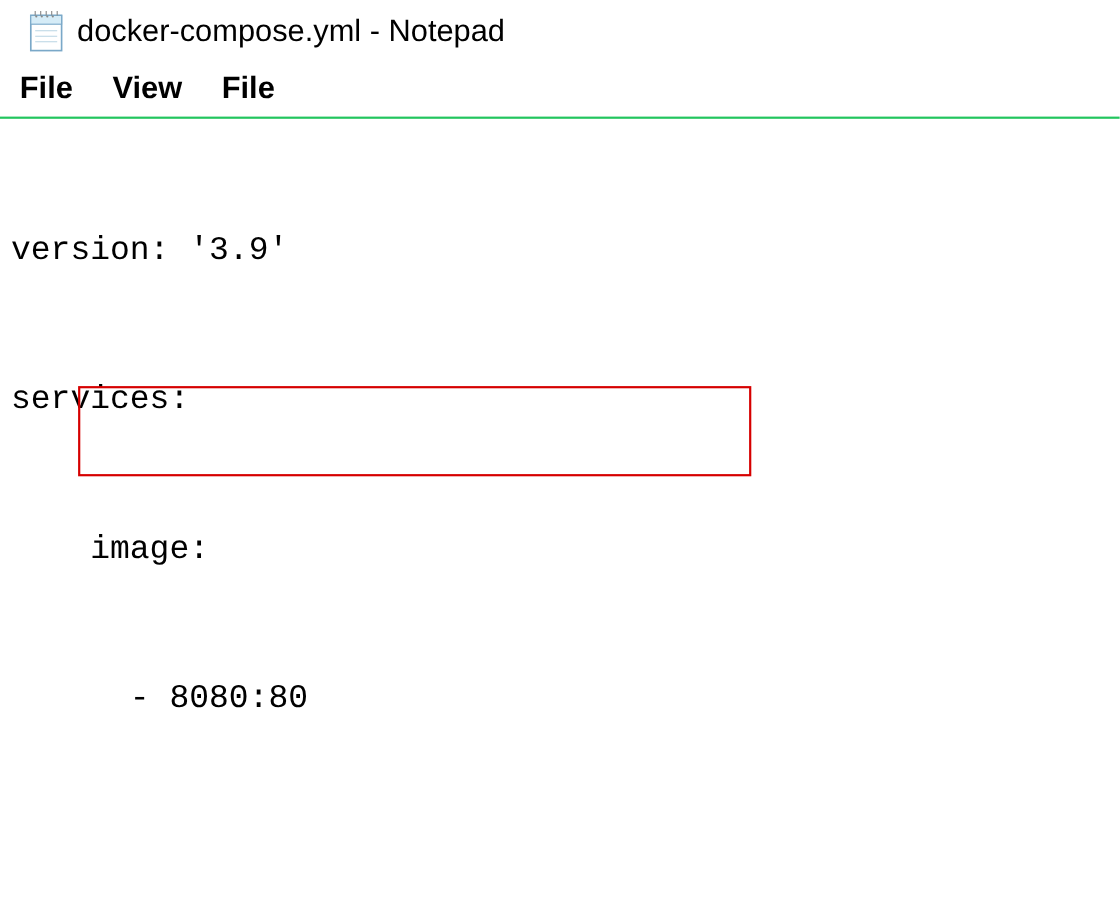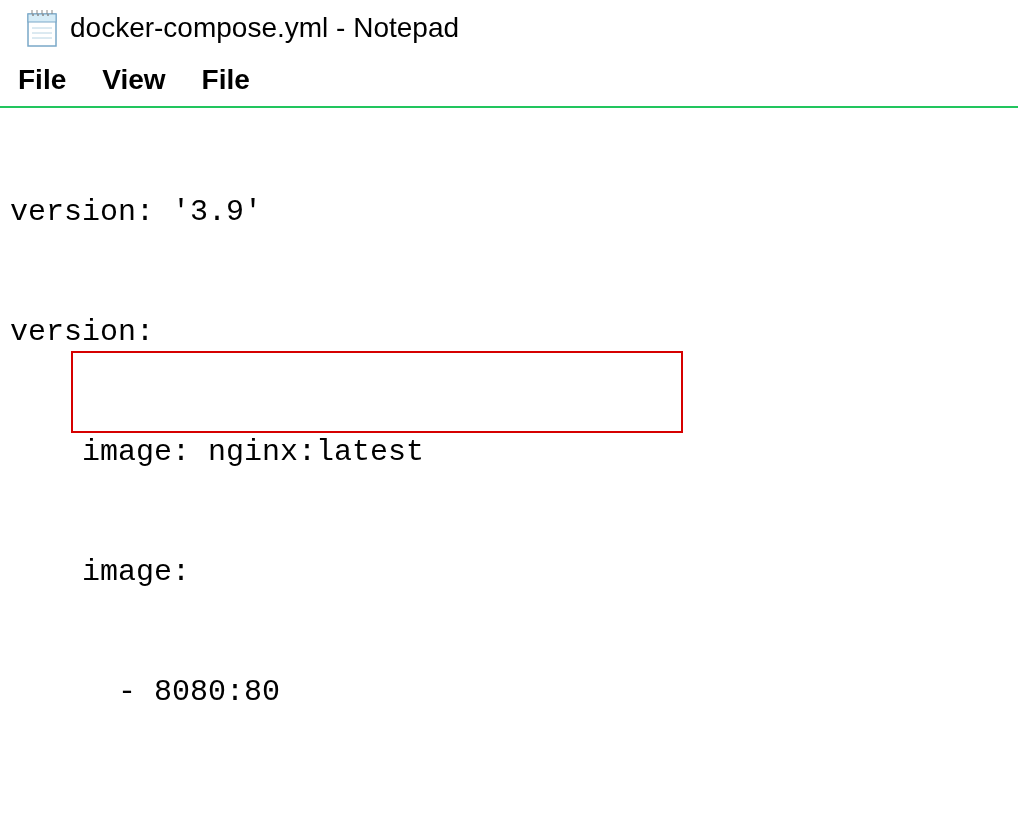--- a/index.html
+++ b/index.html
@@ -55,20 +55,21 @@
       font-family: Consolas, "Courier New", monospace;
       font-size: 30px;
       line-height: 40px;
       color: #000;
       white-space: pre;
       padding: 4px 0 0 10px;
       position: relative;
     }
     .line {
       height: 40px;
+      margin-top: 16px;
     }
     .highlight-box {
       position: absolute;
       border: 2px solid #d60000;
       pointer-events: none;
     }
   </style>
 </head>
 <body>
 
@@ -95,22 +96,21 @@
 </div>
 
 <div class="menubar">
   <div class="menu-item">File</div>
   <div class="menu-item">View</div>
   <div class="menu-item">File</div>
 </div>
 
 <div class="editor">
   <div class="line">version: '3.9'</div>
-  <div class="line">version:</div>
-  <div class="line">    image: nginx:latest</div>
+  <div class="line">services:</div>
   <div class="line">    image:</div>
   <div class="line">      - 8080:80</div>
   
   
   
   
   
   
   
   

